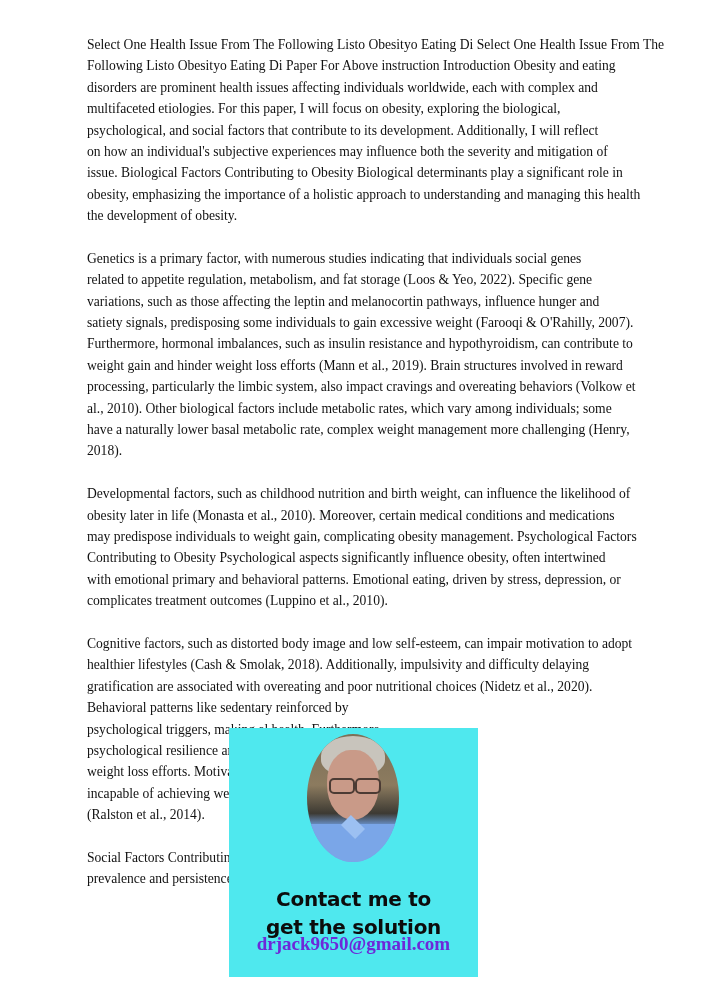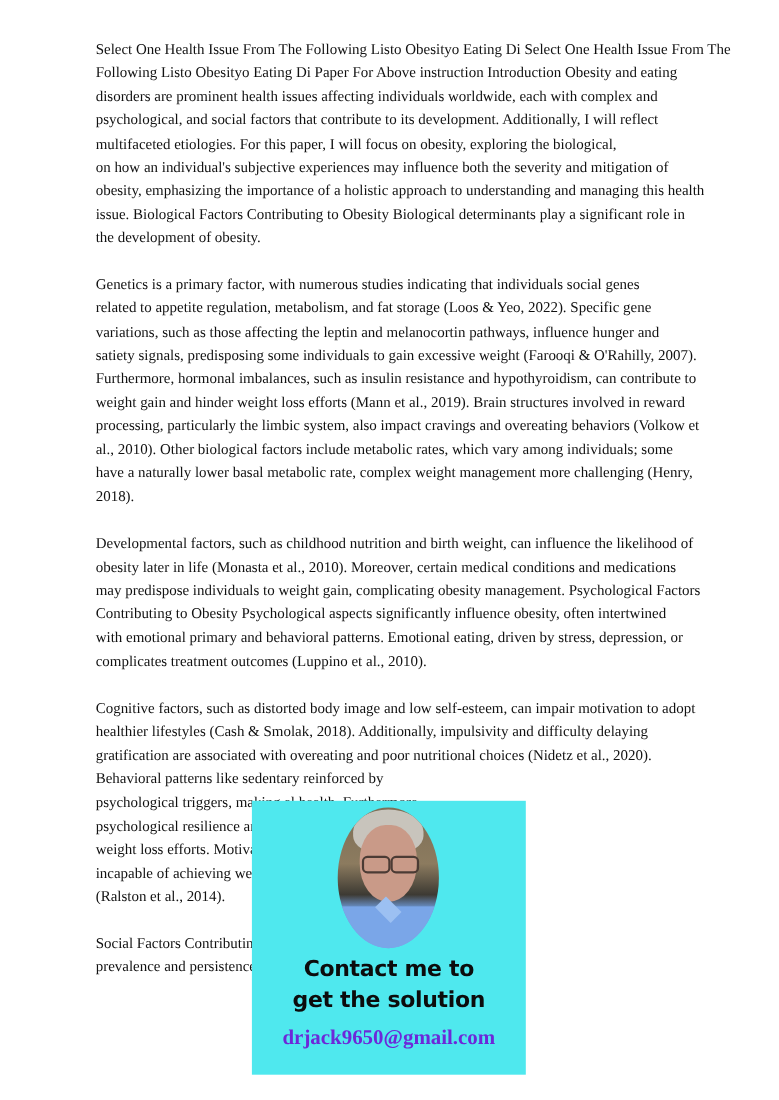--- a/index.html
+++ b/index.html
@@ -24,41 +24,42 @@
     .portrait .hair { position: absolute; left: 14px; top: 2px; width: 64px; height: 40px; border-radius: 50% 50% 40% 40%; background: #c8c4bc; }
     .portrait .face { position: absolute; left: 20px; top: 16px; width: 52px; height: 70px; border-radius: 45% 45% 50% 50%; background: #c99a88; }
     .portrait .glasses { position: absolute; left: 18px; top: 44px; width: 56px; height: 14px; }
     .portrait .glasses span { position: absolute; top: 0; width: 22px; height: 12px; border: 2px solid #4b3b34; border-radius: 5px; }
     .portrait .shirt { position: absolute; left: 0; top: 90px; width: 92px; height: 40px; background: #7aa6e8; }
     .portrait .collar { position: absolute; left: 36px; top: 86px; width: 20px; height: 14px; background: #9cc0f2; transform: rotate(45deg); }
     .contact-line {
       position: absolute; left: 0; width: 249px; text-align: center;
       font-family: "DejaVu Sans", sans-serif; font-weight: bold; font-size: 20px; color: #0c0c0c;
       letter-spacing: -0.3px;
+      margin-top: 19px;
     }
     .contact-1 { top: 140px; }
     .contact-2 { top: 168px; }
     .email {
       position: absolute; left: 0; top: 205px; width: 249px; text-align: center;
       font-family: "Liberation Serif", serif; font-weight: bold; font-size: 19px; color: #6d28d9;
     }
   </style>
 </head>
 <body>
 
 <div class="page">
   <div>
     <span class="line">Select One Health Issue From The Following Listo Obesityo Eating Di Select One Health Issue From The</span>
     <span class="line">Following Listo Obesityo Eating Di Paper For Above instruction Introduction Obesity and eating</span>
     <span class="line">disorders are prominent health issues affecting individuals worldwide, each with complex and</span>
+    <span class="line">multifaceted etiologies. For this paper, I will focus on obesity, exploring the biological,</span>
     <span class="line">psychological, and social factors that contribute to its development. Additionally, I will reflect</span>
-    <span class="line">multifaceted etiologies. For this paper, I will focus on obesity, exploring the biological,</span>
     <span class="line">on how an individual's subjective experiences may influence both the severity and mitigation of</span>
+    <span class="line">issue. Biological Factors Contributing to Obesity Biological determinants play a significant role in</span>
     <span class="line">obesity, emphasizing the importance of a holistic approach to understanding and managing this health</span>
-    <span class="line">issue. Biological Factors Contributing to Obesity Biological determinants play a significant role in</span>
     <span class="line">the development of obesity.</span>
   </div>
   <div class="para-gap"></div>
   <div>
     <span class="line">Genetics is a primary factor, with numerous studies indicating that individuals social genes</span>
     <span class="line">related to appetite regulation, metabolism, and fat storage (Loos &amp; Yeo, 2022). Specific gene</span>
     <span class="line">variations, such as those affecting the leptin and melanocortin pathways, influence hunger and</span>
     <span class="line">satiety signals, predisposing some individuals to gain excessive weight (Farooqi &amp; O'Rahilly, 2007).</span>
     <span class="line">Furthermore, hormonal imbalances, such as insulin resistance and hypothyroidism, can contribute to</span>
     <span class="line">weight gain and hinder weight loss efforts (Mann et al., 2019). Brain structures involved in reward</span>

